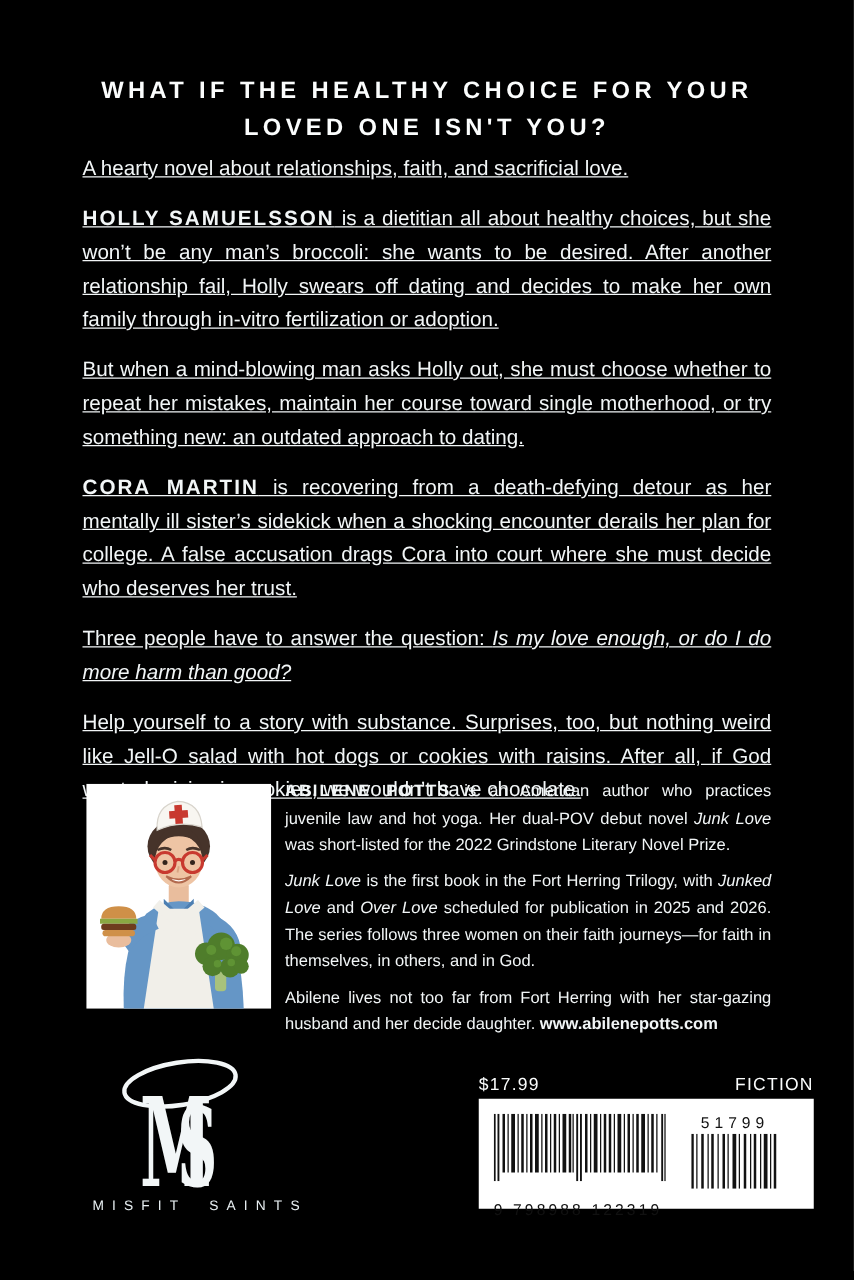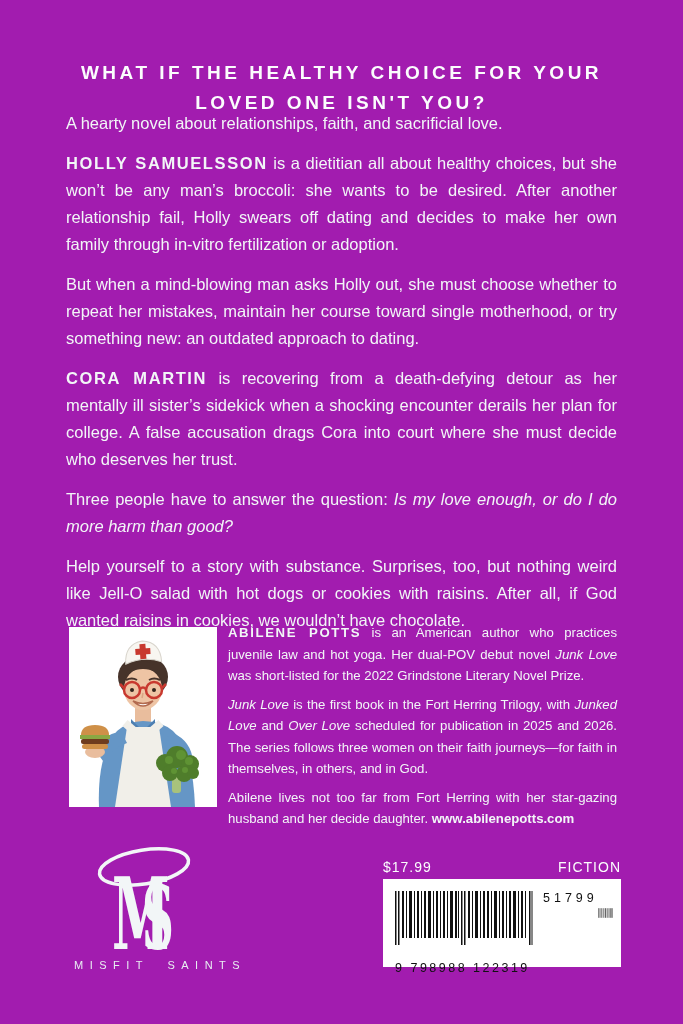--- a/index.html
+++ b/index.html
@@ -1,51 +1,51 @@
 <!DOCTYPE html>
 <html><head>
 <meta charset="utf-8">
 <style>
   html,body{margin:0;padding:0;background:#4a4a4a;}
   .page{
-    position:relative;width:683px;height:1024px;background:#a21caf;
+    position:relative;width:683px;height:1024px;background:#000000;
     font-family:"Liberation Sans",sans-serif;color:#f2f6f7;overflow:hidden;margin:0 auto;
   }
   .headline{
     position:absolute;top:58px;left:30px;right:30px;text-align:center;
     font-weight:700;font-size:19px;line-height:30px;letter-spacing:3.5px;color:#fbfdfd;
   }
-  .body-col{position:absolute;top:110px;left:66px;width:551px;}
+  .body-col{position:absolute;top:122px;left:66px;width:551px;text-decoration:underline;}
   .body-col p{margin:0 0 13px 0;font-size:16.5px;line-height:27px;text-align:justify;}
   .bio-col{position:absolute;top:622px;left:228px;width:389px;}
   .bio-col p{margin:0 0 7px 0;font-size:13.2px;line-height:21.5px;text-align:justify;}
   span.b{font-weight:700;}
   span.ls{letter-spacing:1.6px;}
   span.i{font-style:italic;}
   .author-photo{position:absolute;top:627px;left:69px;width:148px;height:180px;display:block;}
   .logo{position:absolute;top:842px;left:68px;width:150px;text-align:center;}
   .logo svg{display:block;margin:0 auto;}
   .logo-wordmark{
     margin-top:5px;font-size:11px;letter-spacing:6.5px;word-spacing:9px;
     color:#e8eff2;white-space:nowrap;padding-left:6px;font-weight:400;
   }
-  .barcode-block{position:absolute;top:859px;left:383px;width:238px;}
+  .barcode-block{position:absolute;top:859px;left:383px;width:268px;}
   .barcode-meta{
     display:flex;justify-content:space-between;align-items:baseline;
     font-size:14px;letter-spacing:1px;margin-bottom:4px;color:#fbfdfd;
   }
   .barcode-box{
     background:#ffffff;height:88px;box-sizing:border-box;
     padding:12px 8px 6px 12px;display:flex;align-items:flex-start;
   }
   .main-bc{width:138px;display:flex;flex-direction:column;gap:14px;}
   .bc-digits{
     font-size:12.5px;color:#111;letter-spacing:2.5px;margin-top:2px;white-space:nowrap;
   }
-  .supp-bc{margin-left:10px;width:70px;display:flex;flex-direction:row;}
+  .supp-bc{margin-left:20px;width:70px;display:flex;flex-direction:column;}
   .supp-digits{
     font-size:12.5px;color:#111;letter-spacing:4px;margin-bottom:2px;text-align:center;white-space:nowrap;
   }
 </style>
 </head>
 <body>
 
 <div class="page">
 
   <div class="headline">

